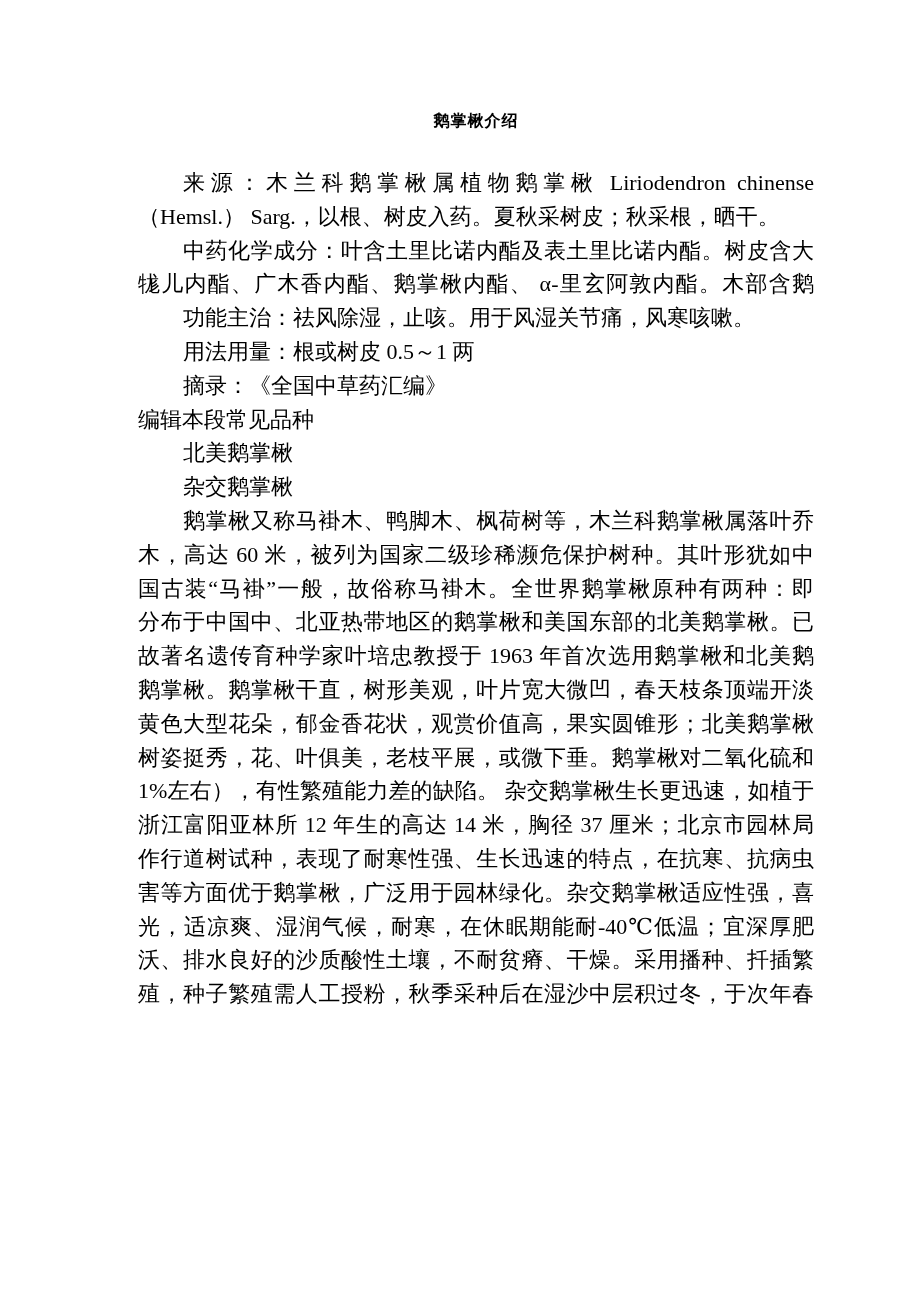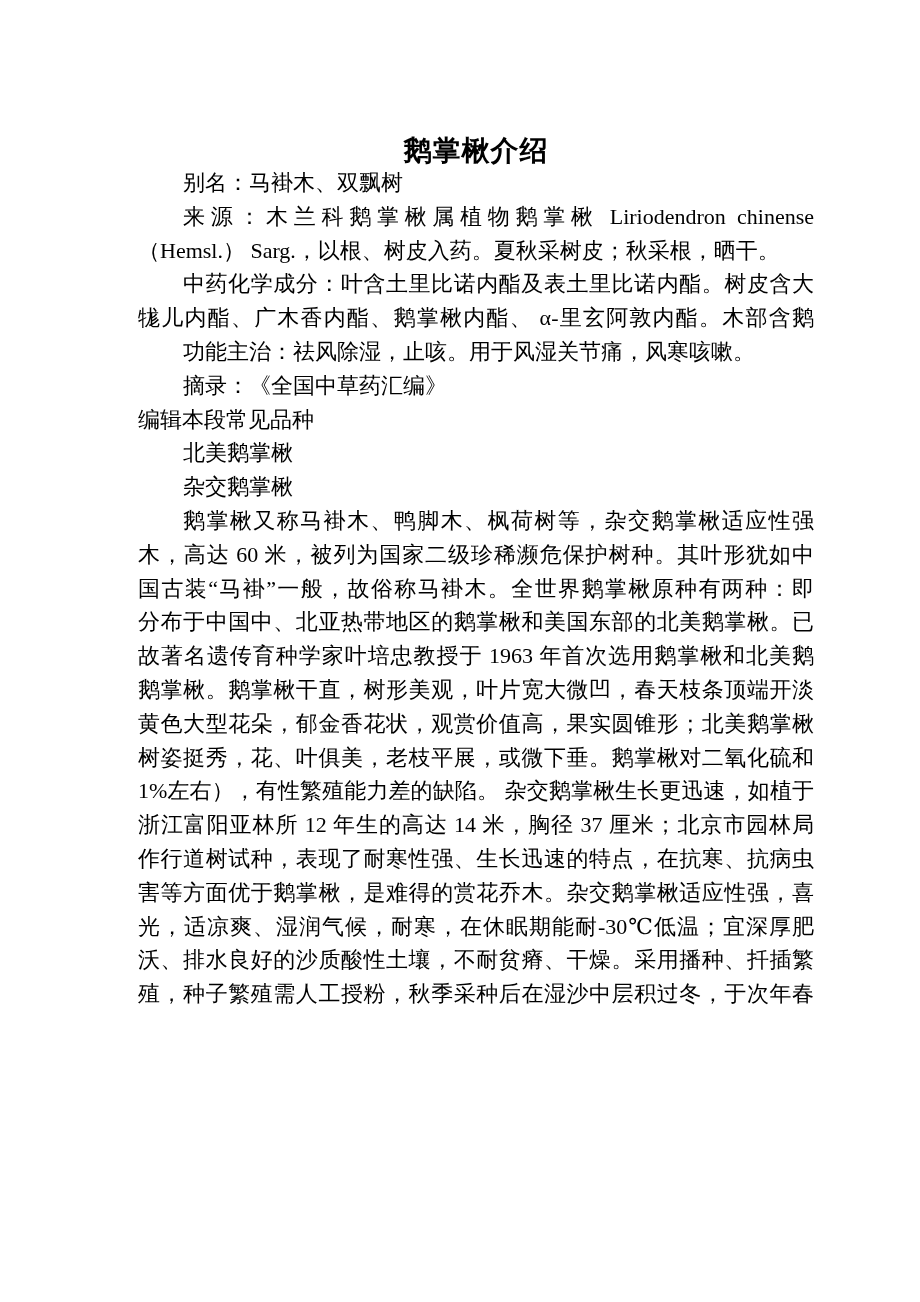--- a/index.html
+++ b/index.html
@@ -11,27 +11,27 @@
     position: relative;
     width: 920px;
     height: 1302px;
     background: #ffffff;
     overflow: hidden;
     font-family: "Liberation Serif", "DejaVu Serif", serif;
     color: #000000;
   }
   .doc-title {
     position: absolute;
-    top: 134px;
+    top: 104px;
     left: 138px;
     width: 676px;
     height: 34px;
     line-height: 34px;
     text-align: center;
-    font-size: 28px;
+    font-size: 16px;
     font-weight: bold;
     letter-spacing: 1px;
   }
   .doc-body {
     position: absolute;
     top: 166px;
     left: 138px;
     width: 676px;
   }
   .text-line {
@@ -48,39 +48,39 @@
     text-align: justify;
     text-align-last: justify;
   }
 </style>
 </head>
 <body>
 
 <div class="page">
   <div class="doc-title">鹅掌楸介绍</div>
   <div class="doc-body">
-      <div class="text-line indent">别名：马褂木、双飘树</div>
       <div class="text-line indent justify">来源：木兰科鹅掌楸属植物鹅掌楸 Liriodendron chinense</div>
       <div class="text-line">（Hemsl.） Sarg.，以根、树皮入药。夏秋采树皮；秋采根，晒干。</div>
       <div class="text-line indent justify">中药化学成分：叶含土里比诺内酯及表土里比诺内酯。树皮含大</div>
       <div class="text-line justify">牻儿内酯、广木香内酯、鹅掌楸内酯、 α-里玄阿敦内酯。木部含鹅</div>
       <div class="text-line indent">功能主治：祛风除湿，止咳。用于风湿关节痛，风寒咳嗽。</div>
+      <div class="text-line indent">用法用量：根或树皮 0.5～1 两</div>
       <div class="text-line indent">摘录：《全国中草药汇编》</div>
       <div class="text-line">编辑本段常见品种</div>
       <div class="text-line indent">北美鹅掌楸</div>
       <div class="text-line indent">杂交鹅掌楸</div>
-      <div class="text-line indent justify">鹅掌楸又称马褂木、鸭脚木、枫荷树等，杂交鹅掌楸适应性强</div>
+      <div class="text-line indent justify">鹅掌楸又称马褂木、鸭脚木、枫荷树等，木兰科鹅掌楸属落叶乔</div>
       <div class="text-line justify">木，高达 60 米，被列为国家二级珍稀濒危保护树种。其叶形犹如中</div>
       <div class="text-line justify">国古装“马褂”一般，故俗称马褂木。全世界鹅掌楸原种有两种：即</div>
       <div class="text-line justify">分布于中国中、北亚热带地区的鹅掌楸和美国东部的北美鹅掌楸。已</div>
       <div class="text-line justify">故著名遗传育种学家叶培忠教授于 1963 年首次选用鹅掌楸和北美鹅</div>
       <div class="text-line justify">鹅掌楸。鹅掌楸干直，树形美观，叶片宽大微凹，春天枝条顶端开淡</div>
       <div class="text-line justify">黄色大型花朵，郁金香花状，观赏价值高，果实圆锥形；北美鹅掌楸</div>
       <div class="text-line justify">树姿挺秀，花、叶俱美，老枝平展，或微下垂。鹅掌楸对二氧化硫和</div>
       <div class="text-line justify">1%左右），有性繁殖能力差的缺陷。 杂交鹅掌楸生长更迅速，如植于</div>
       <div class="text-line justify">浙江富阳亚林所 12 年生的高达 14 米，胸径 37 厘米；北京市园林局</div>
       <div class="text-line justify">作行道树试种，表现了耐寒性强、生长迅速的特点，在抗寒、抗病虫</div>
-      <div class="text-line justify">害等方面优于鹅掌楸，是难得的赏花乔木。杂交鹅掌楸适应性强，喜</div>
-      <div class="text-line justify">光，适凉爽、湿润气候，耐寒，在休眠期能耐-30℃低温；宜深厚肥</div>
+      <div class="text-line justify">害等方面优于鹅掌楸，广泛用于园林绿化。杂交鹅掌楸适应性强，喜</div>
+      <div class="text-line justify">光，适凉爽、湿润气候，耐寒，在休眠期能耐-40℃低温；宜深厚肥</div>
       <div class="text-line justify">沃、排水良好的沙质酸性土壤，不耐贫瘠、干燥。采用播种、扦插繁</div>
       <div class="text-line justify">殖，种子繁殖需人工授粉，秋季采种后在湿沙中层积过冬，于次年春</div>
     </div>
 </div>
 
 </body></html>

